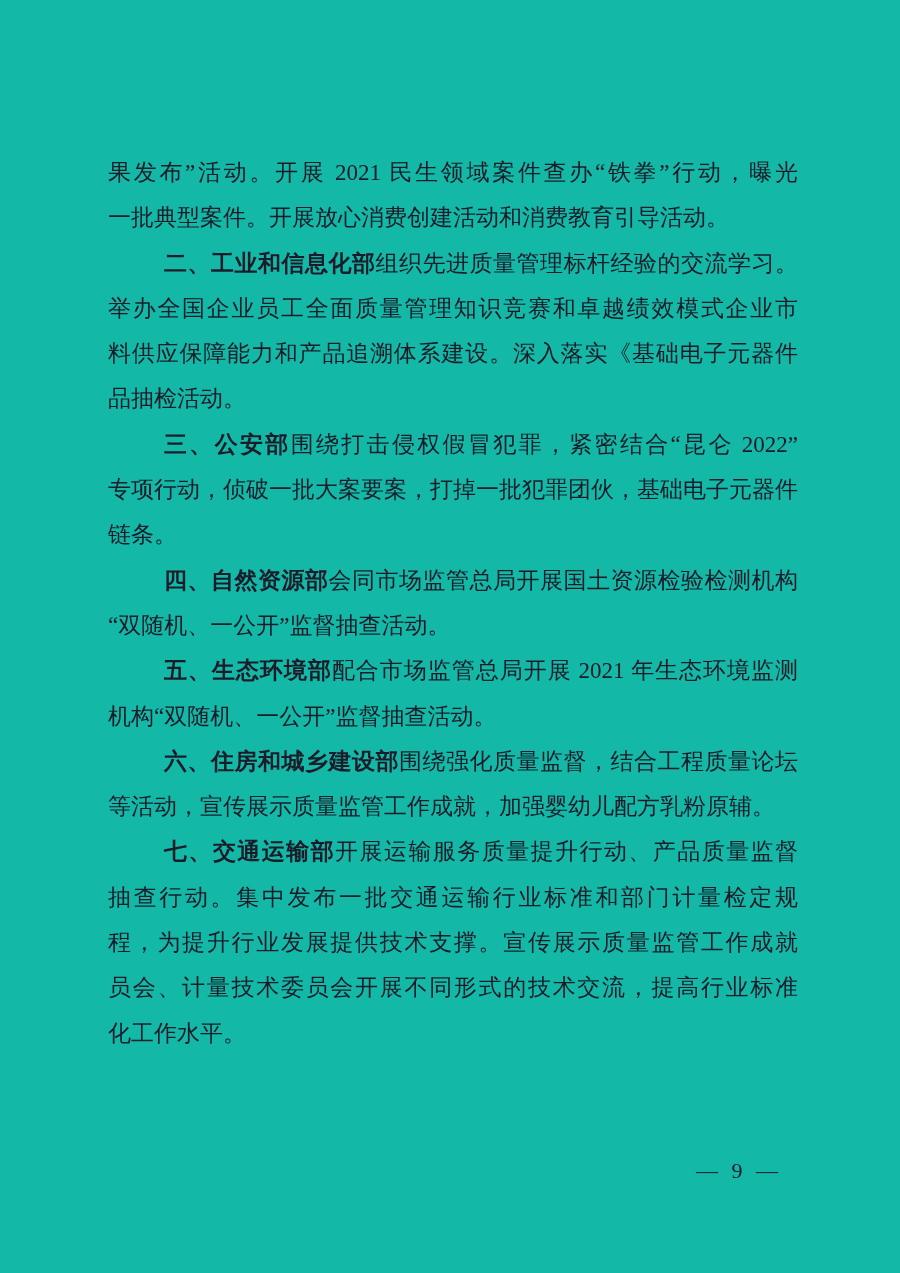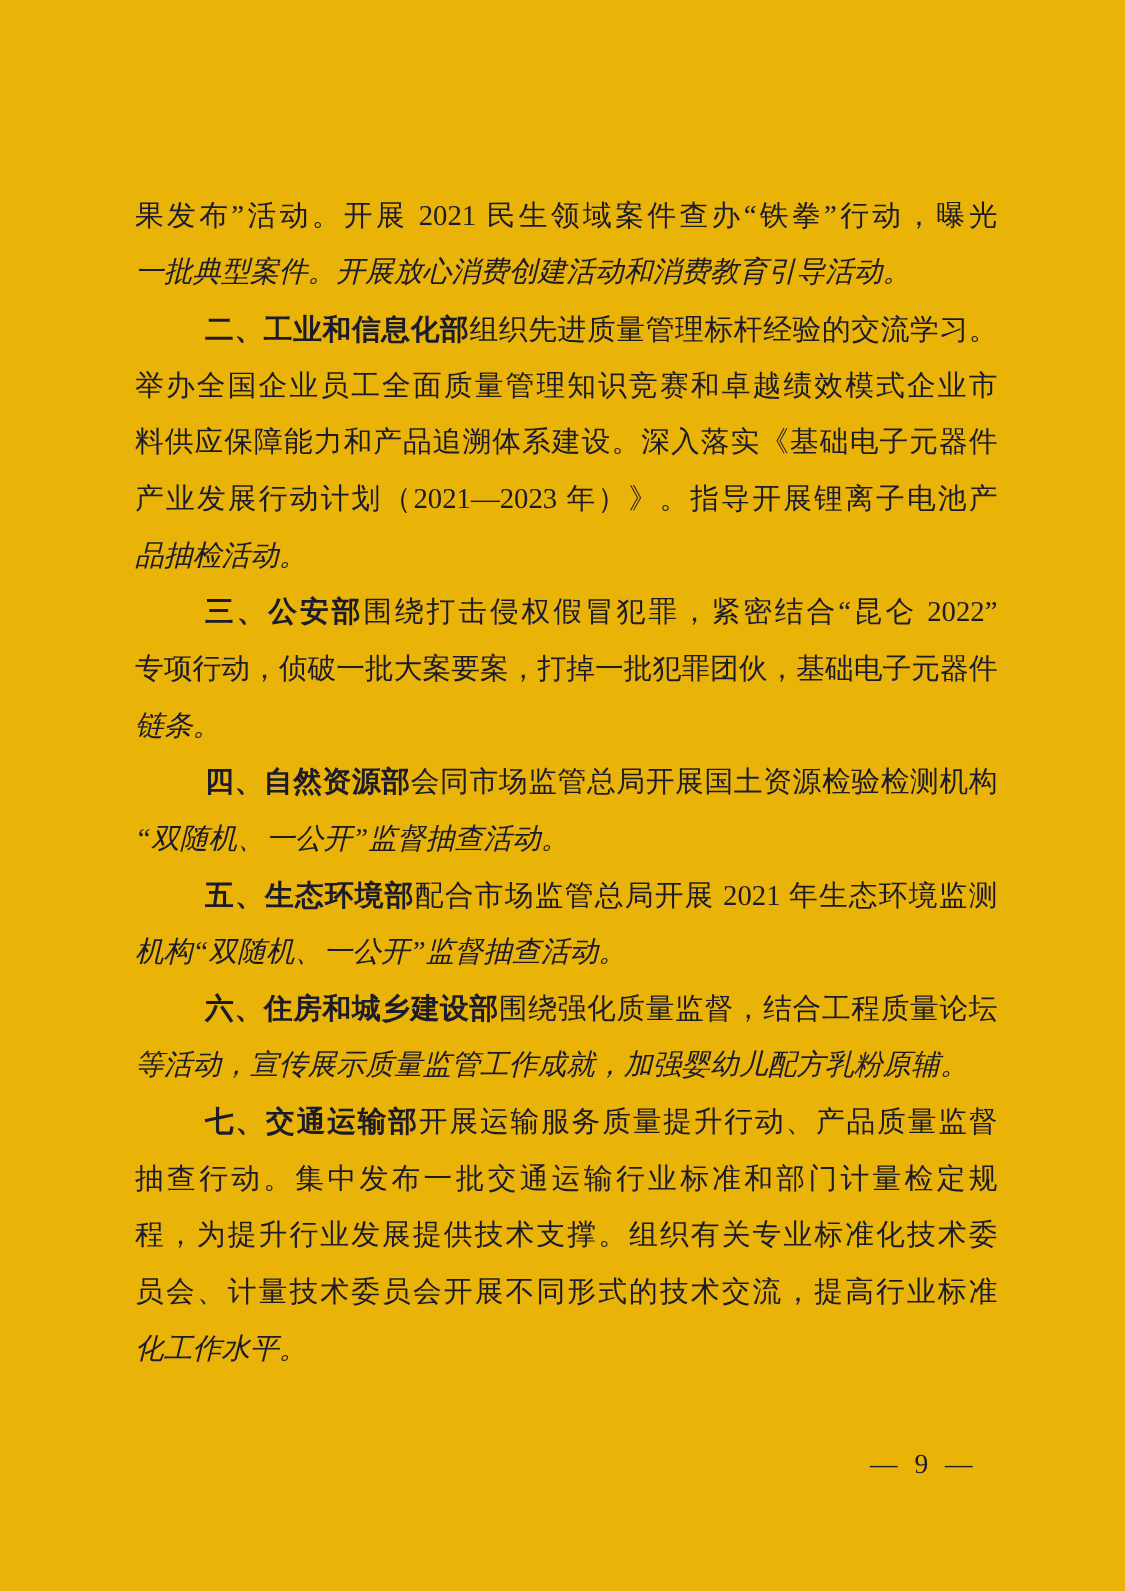--- a/index.html
+++ b/index.html
@@ -4,37 +4,36 @@
 <style>
   html,body{margin:0;padding:0;}
   body{
     width:900px;height:1273px;
     background:#ffffff;
     position:relative;
     font-family:"Liberation Serif","DejaVu Serif",serif;
     color:#1b1b2a;
     overflow:hidden;
   }
-  .page{position:absolute;inset:0;background:#eab308;}
+  .page{position:absolute;inset:0;background:#14b8a6;}
   .text-block{
     position:absolute;
     left:108px;top:150px;width:690px;
   }
   .ln{
     font-size:23px;
     height:45.3px;
     line-height:45.3px;
     text-align:justify;
     text-align-last:justify;
     overflow:visible;
   }
   .ln.l{
     text-align:center;
     text-align-last:left;
-    font-style:italic;
   }
   .ln.i{
     text-indent:56px;
   }
   .lead{
     font-weight:700;
     font-family:"Liberation Sans","DejaVu Sans",sans-serif;
   }
   .pagenum{
     position:absolute;
@@ -50,32 +49,31 @@
 </head>
 <body>
 
 <div class="page">
   <div class="text-block">
     <div class="ln f">果发布”活动。开展 2021 民生领域案件查办“铁拳”行动，曝光</div>
     <div class="ln l">一批典型案件。开展放心消费创建活动和消费教育引导活动。</div>
     <div class="ln f i"><b class="lead">二、工业和信息化部</b><span>组织先进质量管理标杆经验的交流学习。</span></div>
     <div class="ln f">举办全国企业员工全面质量管理知识竞赛和卓越绩效模式企业市</div>
     <div class="ln f">料供应保障能力和产品追溯体系建设。深入落实《基础电子元器件</div>
-    <div class="ln f">产业发展行动计划（2021—2023 年）》。指导开展锂离子电池产</div>
     <div class="ln l">品抽检活动。</div>
     <div class="ln f i"><b class="lead">三、公安部</b><span>围绕打击侵权假冒犯罪，紧密结合“昆仑 2022”</span></div>
     <div class="ln f">专项行动，侦破一批大案要案，打掉一批犯罪团伙，基础电子元器件</div>
     <div class="ln l">链条。</div>
     <div class="ln f i"><b class="lead">四、自然资源部</b><span>会同市场监管总局开展国土资源检验检测机构</span></div>
     <div class="ln l">“双随机、一公开”监督抽查活动。</div>
     <div class="ln f i"><b class="lead">五、生态环境部</b><span>配合市场监管总局开展 2021 年生态环境监测</span></div>
     <div class="ln l">机构“双随机、一公开”监督抽查活动。</div>
     <div class="ln f i"><b class="lead">六、住房和城乡建设部</b><span>围绕强化质量监督，结合工程质量论坛</span></div>
     <div class="ln l">等活动，宣传展示质量监管工作成就，加强婴幼儿配方乳粉原辅。</div>
     <div class="ln f i"><b class="lead">七、交通运输部</b><span>开展运输服务质量提升行动、产品质量监督</span></div>
     <div class="ln f">抽查行动。集中发布一批交通运输行业标准和部门计量检定规</div>
-    <div class="ln f">程，为提升行业发展提供技术支撑。组织有关专业标准化技术委</div>
+    <div class="ln f">程，为提升行业发展提供技术支撑。宣传展示质量监管工作成就</div>
     <div class="ln f">员会、计量技术委员会开展不同形式的技术交流，提高行业标准</div>
     <div class="ln l">化工作水平。</div>
   </div>
 
   <div class="pagenum">— 9 —</div>
 </div>
 
 </body></html>

